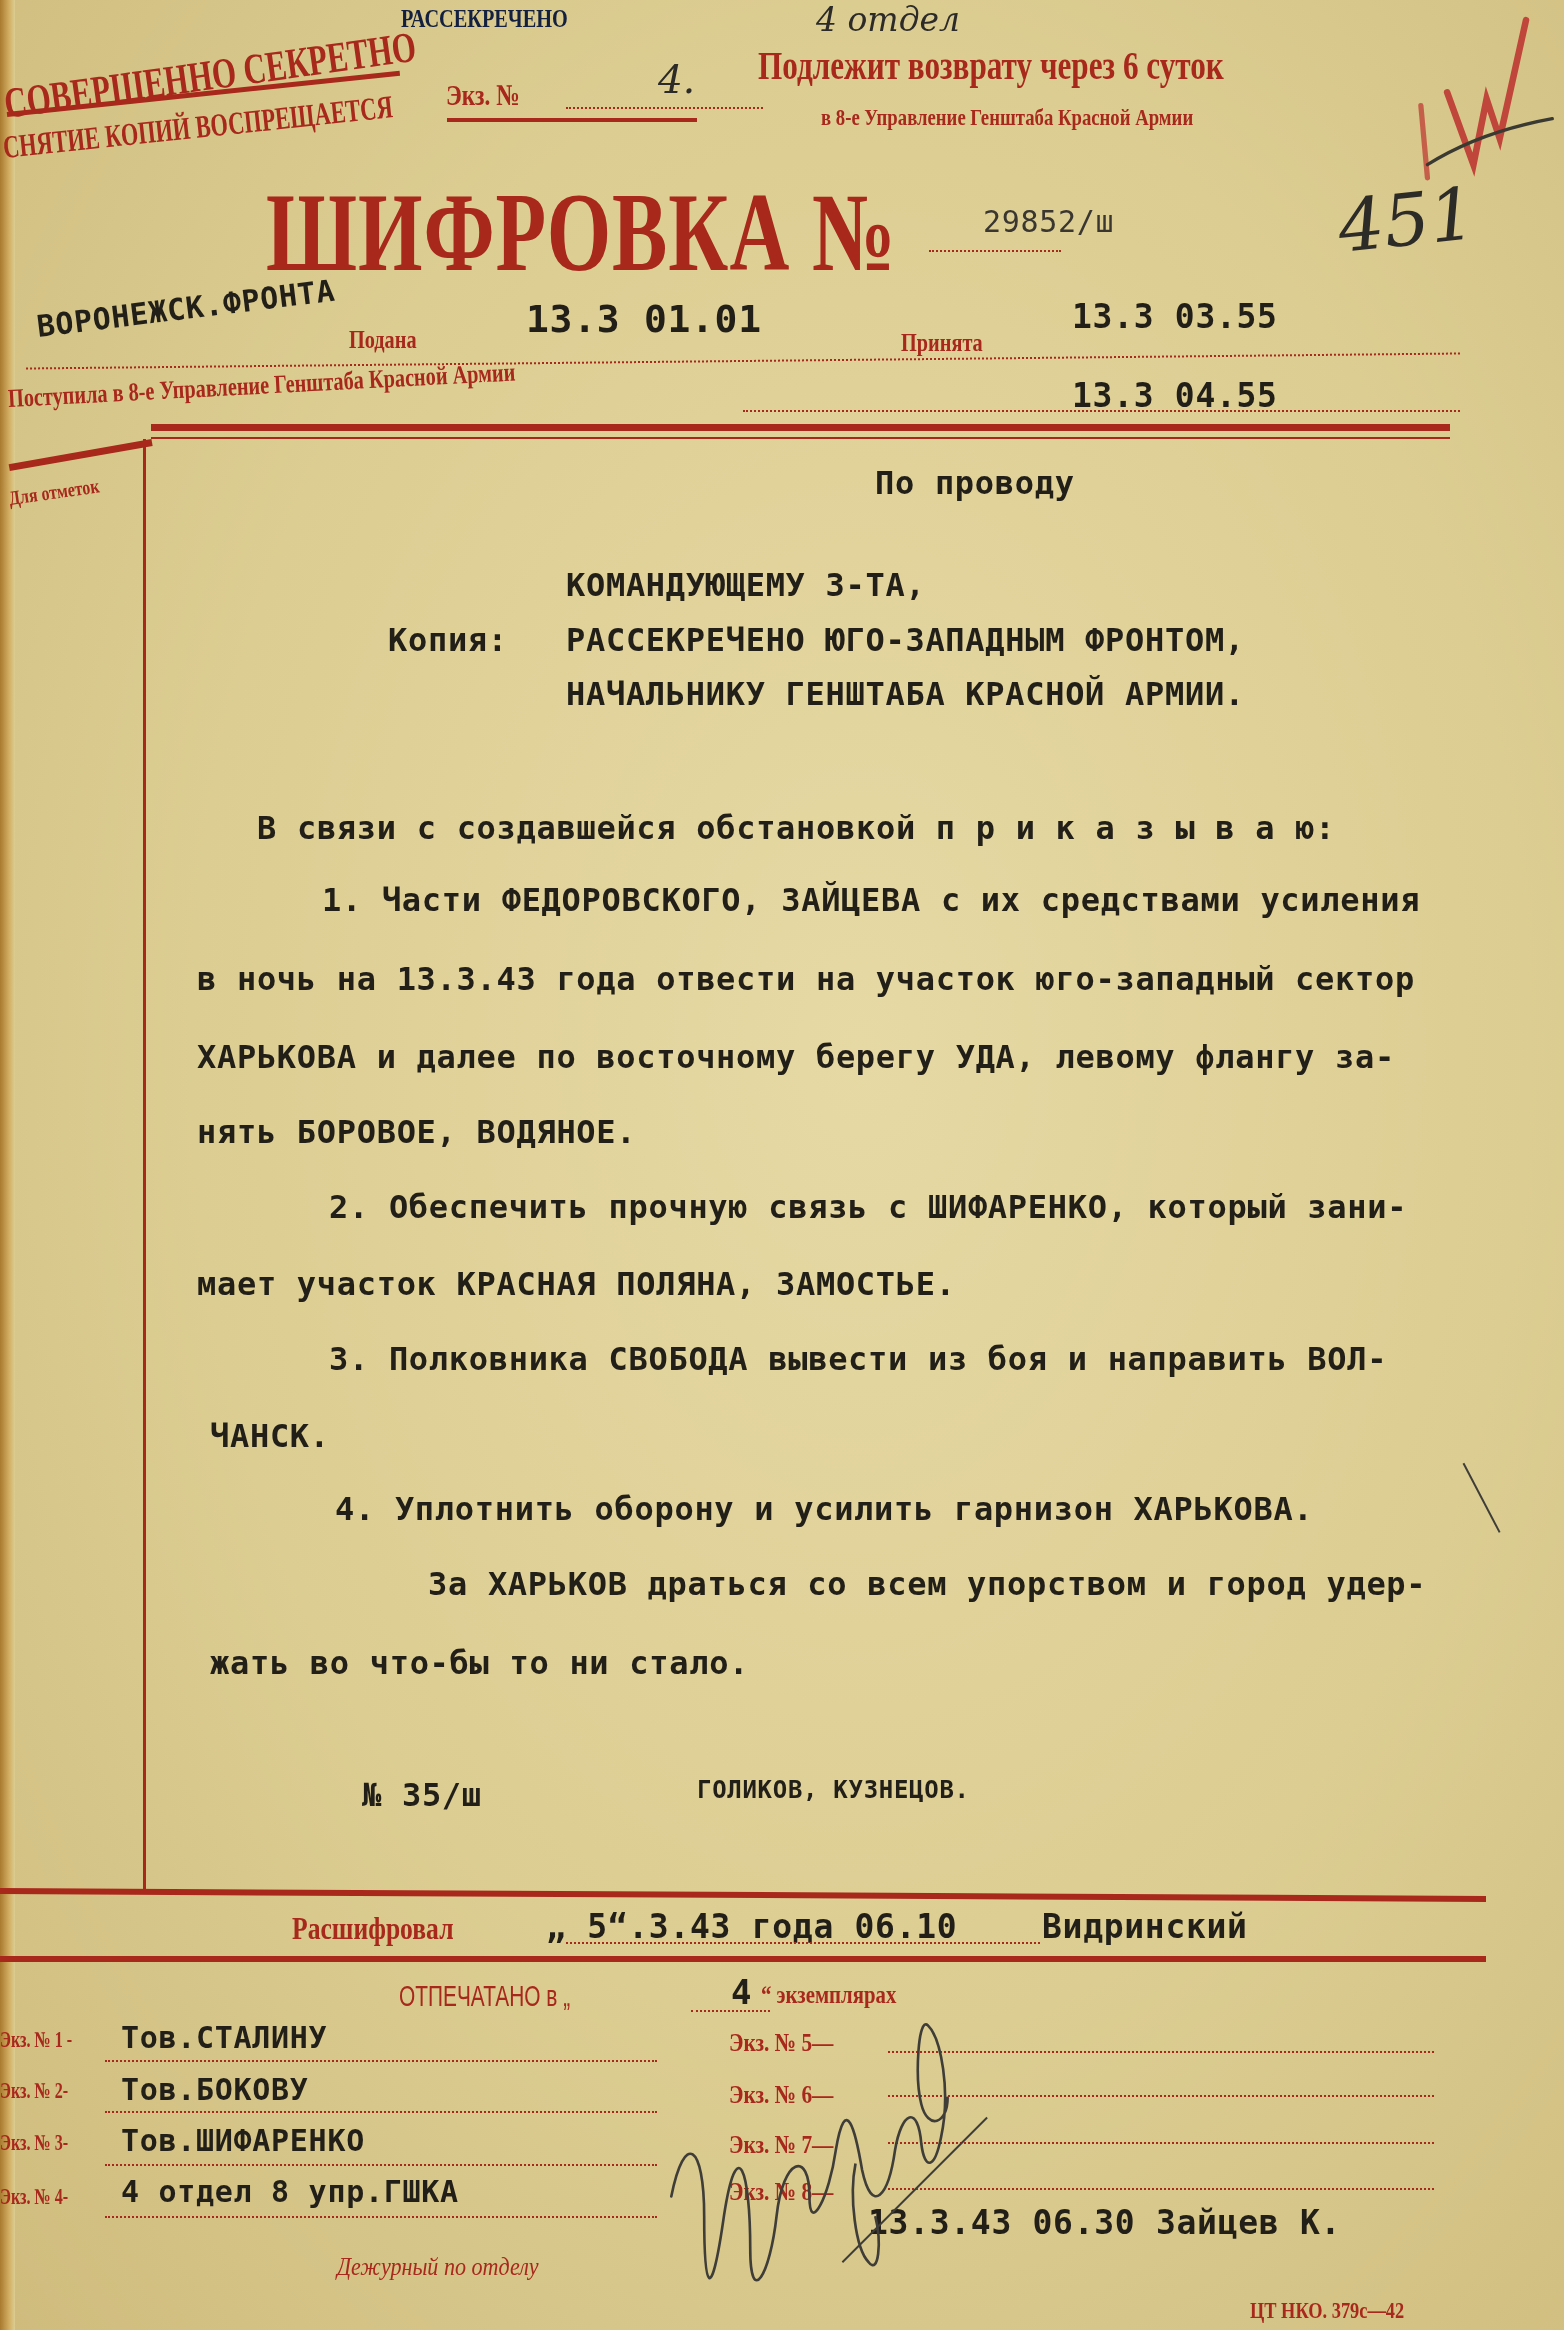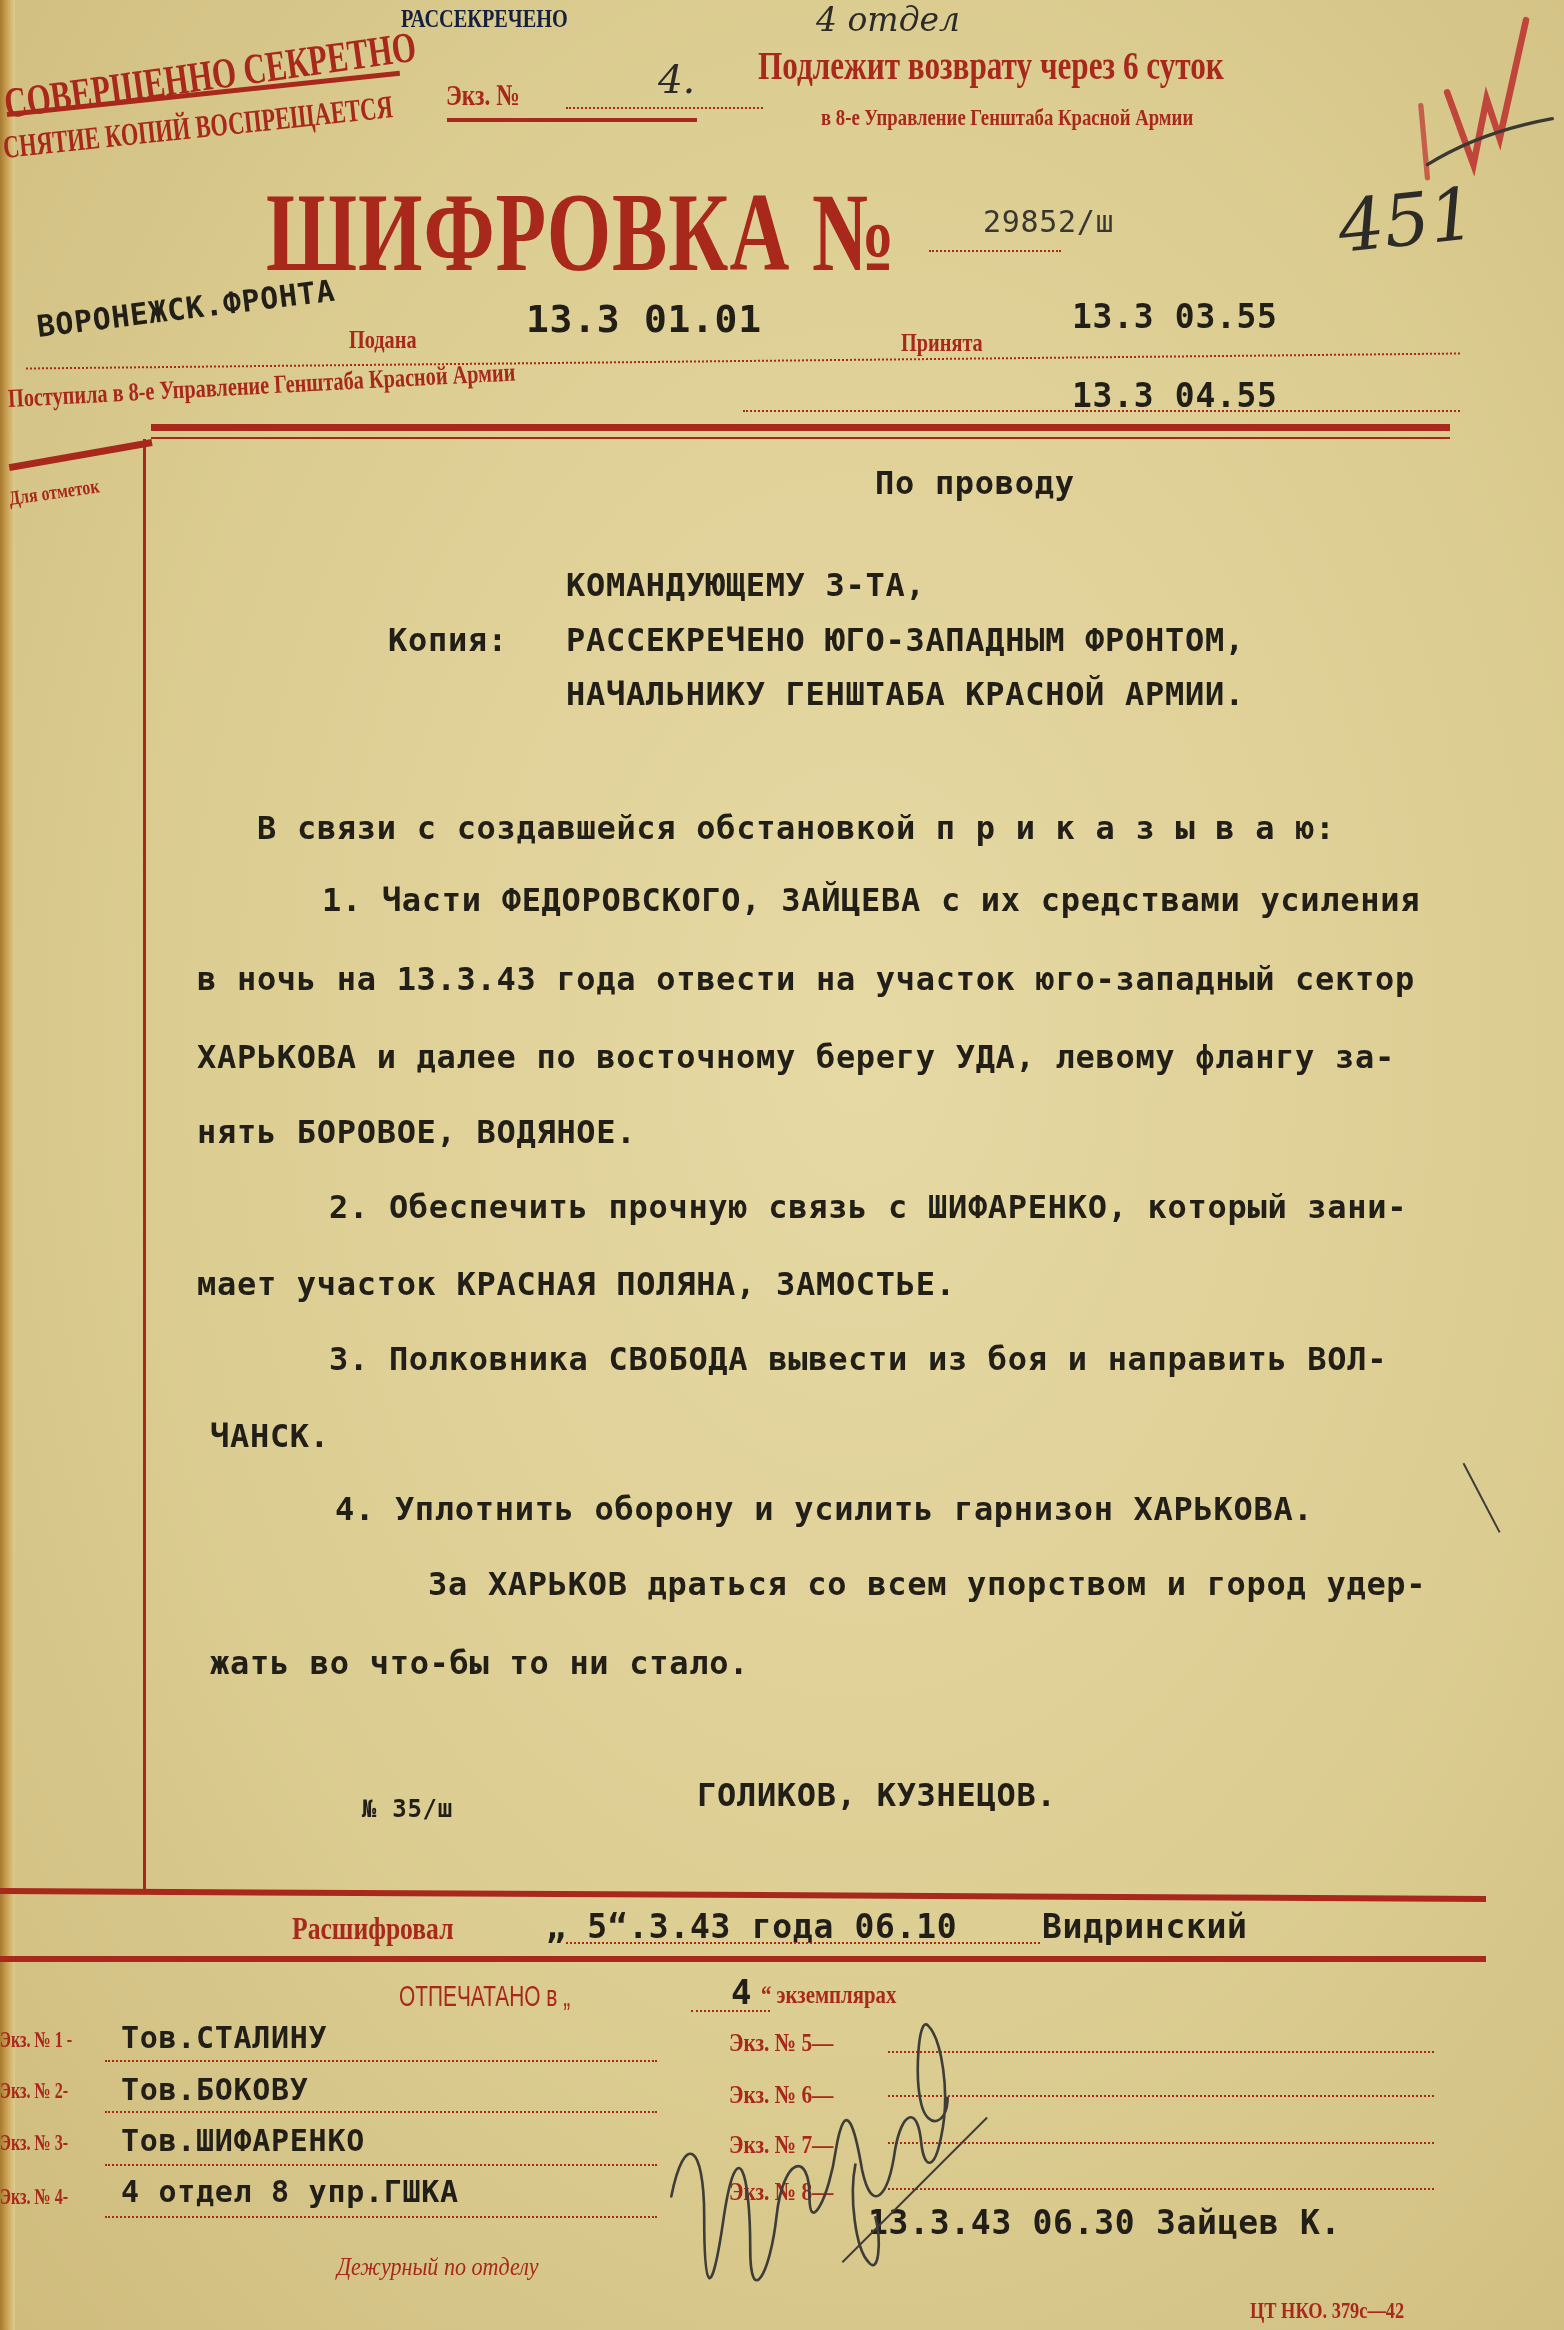--- a/index.html
+++ b/index.html
@@ -129,22 +129,22 @@
   <div class="abs typed" style="left:197px; top:1265px; font-size:32px;">мает участок КРАСНАЯ ПОЛЯНА, ЗАМОСТЬЕ.</div>
 
   <div class="abs typed" style="left:329px; top:1340px; font-size:32px;">3. Полковника СВОБОДА вывести из боя и направить ВОЛ-</div>
   <div class="abs typed" style="left:210px; top:1417px; font-size:32px;">ЧАНСК.</div>
 
   <div class="abs typed" style="left:335px; top:1490px; font-size:32px;">4. Уплотнить оборону и усилить гарнизон ХАРЬКОВА.</div>
 
   <div class="abs typed" style="left:428px; top:1565px; font-size:32px;">За ХАРЬКОВ драться со всем упорством и город удер-</div>
   <div class="abs typed" style="left:210px; top:1644px; font-size:32px;">жать во что-бы то ни стало.</div>
 
-  <div class="abs typed" style="left:362px; top:1776px; font-size:24px;margin-top:19px;">№ 35/ш</div>
-  <div class="abs typed" style="left:697px; top:1776px; font-size:32px;">ГОЛИКОВ, КУЗНЕЦОВ.</div>
+  <div class="abs typed" style="left:362px; top:1776px; font-size:32px;">№ 35/ш</div>
+  <div class="abs typed" style="left:697px; top:1776px; font-size:24px;">ГОЛИКОВ, КУЗНЕЦОВ.</div>
 
   <div class="rule" style="left:0px; top:1892px; width:1486px; height:6px; transform:rotate(0.3deg);"></div>
 
   <div class="abs red stamp" style="left:292px; top:1910px; font-size:32px;">
     <span class="cond" style="transform:scaleX(0.8);">Расшифровал</span>
   </div>
   <div class="abs typed" style="left:546px; top:1907px; font-size:33px;">„ 5“.3.43 года 06.10</div>
   <div class="abs typed" style="left:1042px; top:1907px; font-size:33px;">Видринский</div>
   <div class="dotted" style="left:566px; top:1942px; width:474px;"></div>
 

